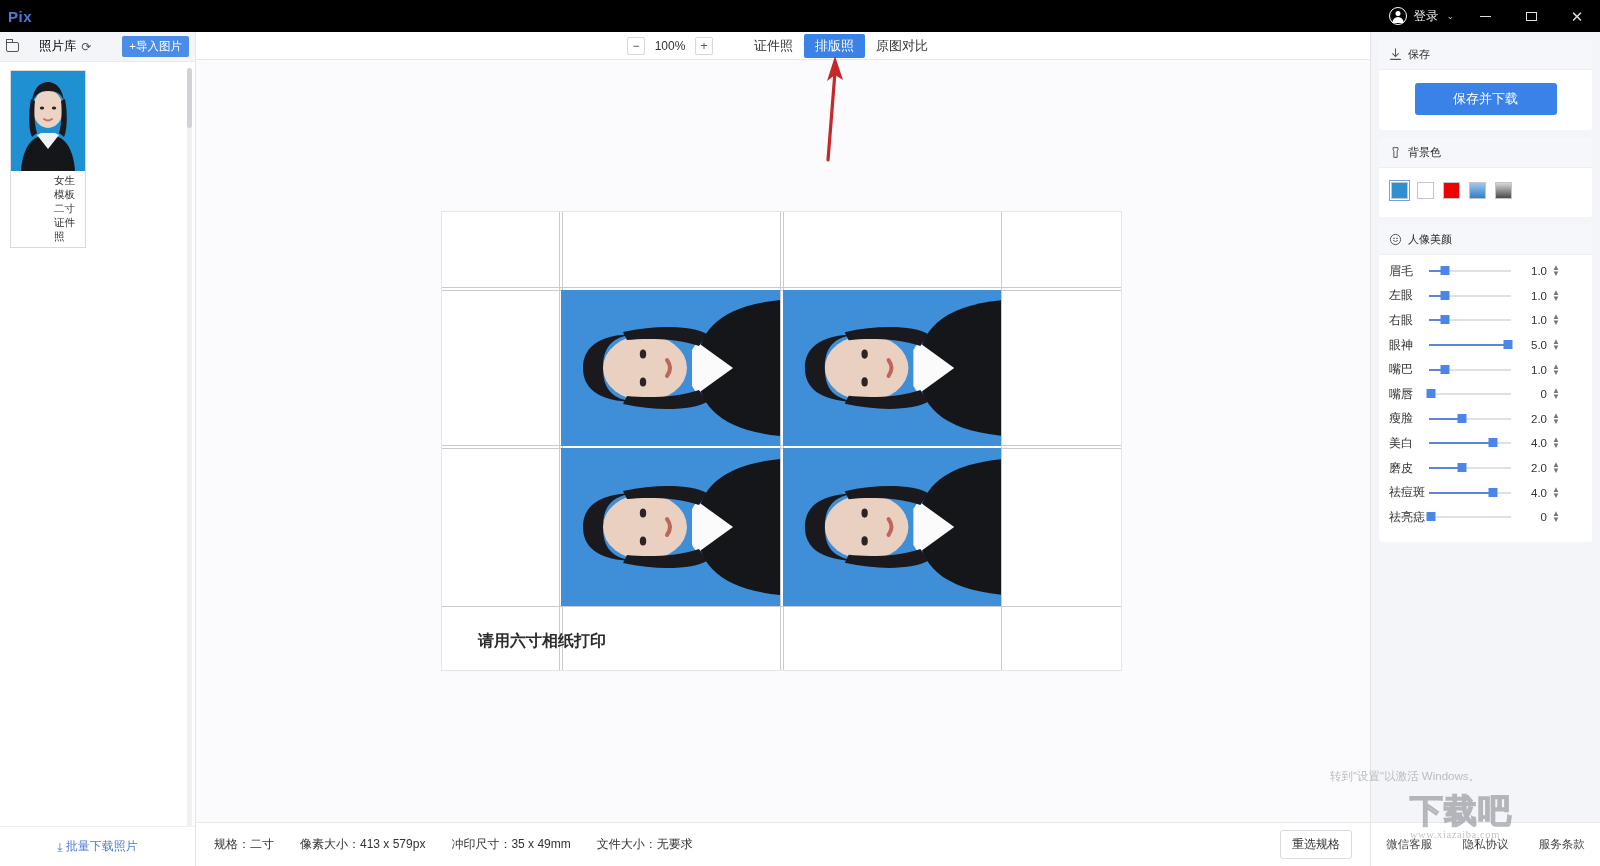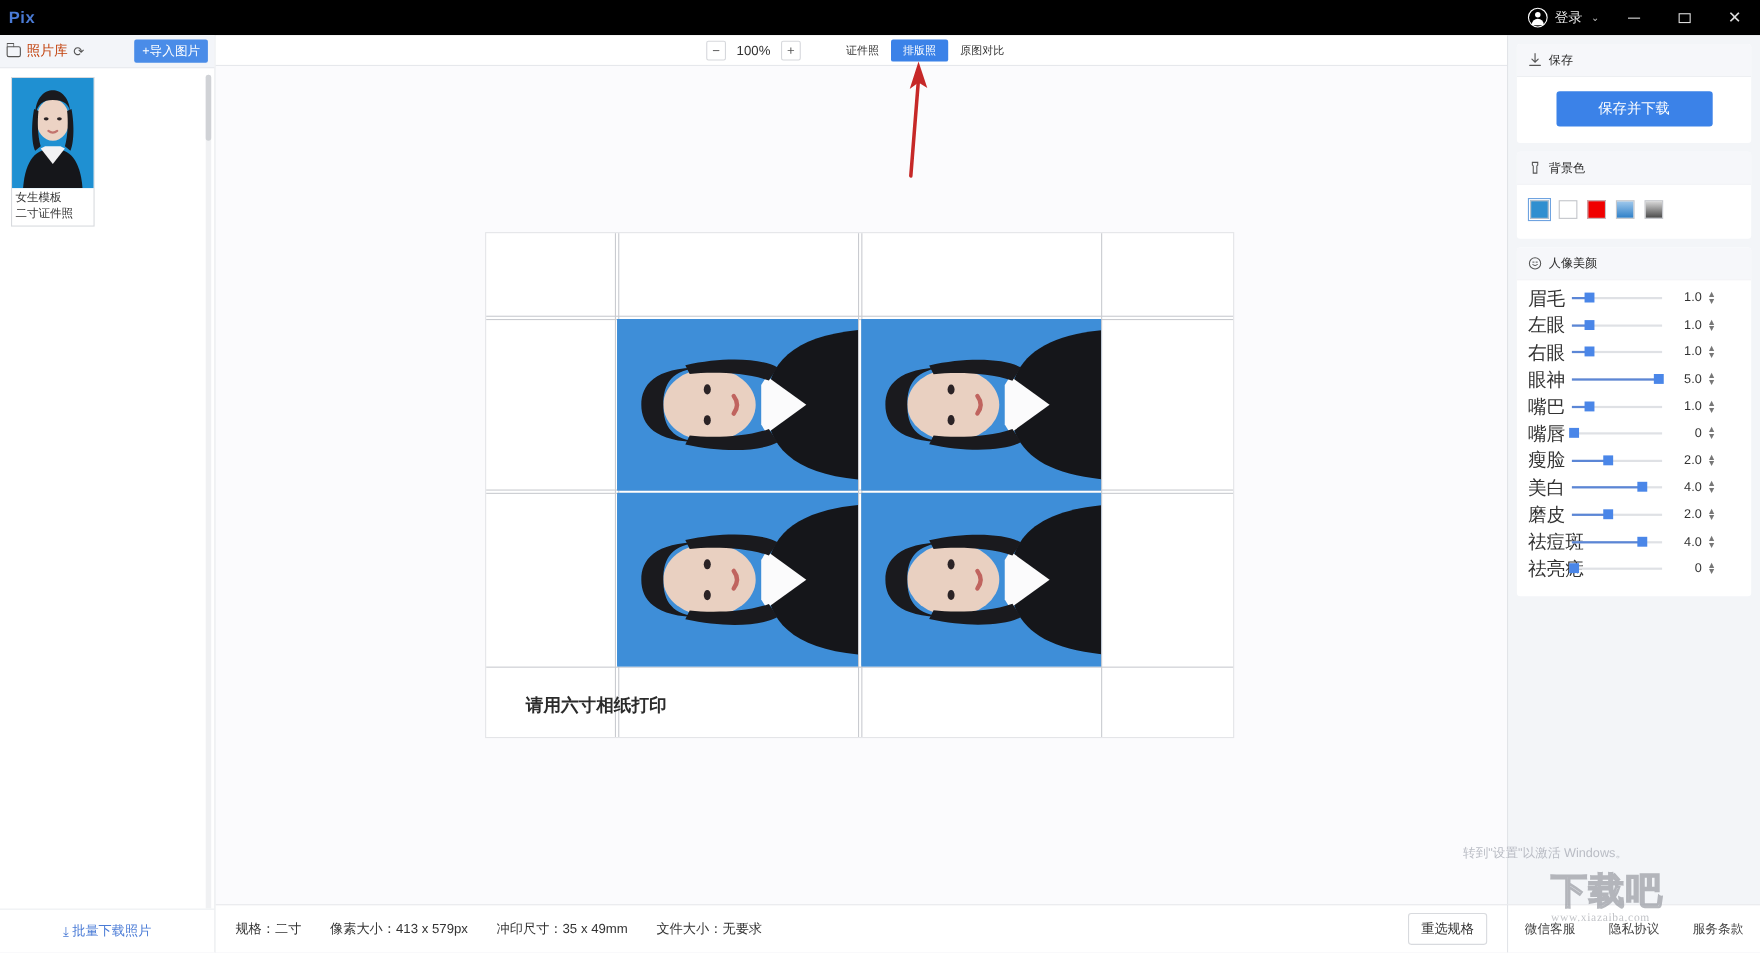--- a/index.html
+++ b/index.html
@@ -39,39 +39,39 @@
   
   .sidebar {
     position: absolute; left: 0; top: 32px; width: 196px; height: 834px;
     background: #fff; border-right: 1px solid #e2e4e8;
     display: flex; flex-direction: column;
   }
   .lib-head {
     height: 30px; background: #f3f5f9; display: flex; align-items: center;
     padding: 0 6px; border-bottom: 1px solid #e8eaee;
   }
-  .lib-title { font-size: 12.5px; color: #c2410c; margin-left: 5px; }
+  .lib-title { font-size: 12.5px; color: #000000; margin-left: 20px; }
   .folder-ico { width: 13px; height: 10px; position: relative; }
   .folder-ico::before { content:""; position:absolute; inset:0; border:1.2px solid #555;
      border-radius:1px 2px 2px 2px; }
   .folder-ico::after { content:""; position:absolute; left:0; top:-2.5px; width:5px; height:3px;
      border:1.2px solid #555; border-bottom:none; border-radius:1px 1px 0 0; }
   .refresh-ico { font-size: 12px; color: #555; margin-left: 5px; cursor: pointer; }
   .import-btn {
     margin-left: auto; background: #4a8ce8; color: #fff; font-size: 11.5px;
     padding: 3px 7px; border-radius: 2px; cursor: pointer; white-space: nowrap;
   }
   .lib-body { flex: 1; position: relative; padding: 8px 0 0 10px; overflow: hidden; }
   .photo-card { width: 76px; border: 1px solid #d8dade; background: #fff; }
   .photo-thumb {
     width: 74px; height: 100px; position: relative; overflow: hidden;
     background: linear-gradient(#1e8fd0, #2e9ad8);
   }
   .photo-meta { padding: 2px 3px 4px 3px; }
-  .photo-meta div { font-size: 10.5px; color: #333; line-height: 14px; }
+  .photo-meta div { font-size: 10.5px; color: #333; line-height: 14px; margin-left: 40px; }
   .sb-scroll {
     position: absolute; right: 3px; top: 6px; width: 5px; height: 760px;
     background: #f0f1f3; border-radius: 3px;
   }
   .sb-thumb { width: 5px; height: 60px; background: #d0d2d6; border-radius: 3px; }
   .lib-foot {
     height: 40px; display: flex; align-items: center; justify-content: center;
     border-top: 1px solid #eceef1;
   }
   .batch-link { color: #4a7bd6; font-size: 12px; cursor: pointer; display: flex; align-items: center; gap: 3px; }
@@ -84,21 +84,21 @@
   }
   .zoom-grp { display: flex; align-items: center; gap: 8px; margin-right: 30px; }
   .zbtn {
     width: 18px; height: 18px; border: 1px solid #d6d8dc; background: #fff; border-radius: 2px;
     display: flex; align-items: center; justify-content: center; font-size: 12px; color: #555;
     cursor: pointer; line-height: 1;
   }
   .zoom-val { font-size: 12px; color: #333; min-width: 34px; text-align: center; }
   .tabs { display: flex; align-items: center; }
   .tab {
-    font-size: 10px; color: #333; padding: 3px 11px; border-radius: 2px;
+    font-size: 13px; color: #333; padding: 3px 11px; border-radius: 2px;
     cursor: pointer; white-space: nowrap;
   }
   .tab.active { background: #3b82e8; color: #fff; }
 
   
   .canvas {
     position: absolute; left: 196px; top: 60px; width: 1174px; height: 762px;
     background: #fbfbfd;
   }
   .sheet {
@@ -134,21 +134,21 @@
   .save-btn {
     display: block; width: 142px; margin: 3px auto 5px auto; background: #3b82e8; color: #fff;
     font-size: 13px; text-align: center; padding: 7px 0; border-radius: 3px; cursor: pointer;
   }
   .swatches { display: flex; gap: 9px; padding: 4px 2px 8px 2px; }
   .sw { width: 17px; height: 17px; border: 1px solid #c3c5ca; cursor: pointer; }
   .sw.sel { outline: 1px solid #6fa3e0; outline-offset: 1.5px; }
 
   .sliders { padding: 4px 10px 12px 10px; }
   .srow { display: flex; align-items: center; height: 24.6px; }
-  .slabel { width: 34px; font-size: 17px; color: #333; white-space: nowrap; }
+  .slabel { width: 34px; font-size: 12px; color: #333; white-space: nowrap; }
   .strack {
     position: relative; width: 82px; height: 2px; background: #dfe1e5; margin: 0 6px;
   }
   .sfill { position: absolute; left: 0; top: 0; height: 2px; background: #5b86d6; }
   .sknob {
     position: absolute; top: -4px; width: 9px; height: 9px; background: #4a86e8;
     transform: translateX(-50%);
   }
   .sval { width: 30px; text-align: right; font-size: 11.5px; color: #333; }
   .spin { margin-left: 5px; display: flex; flex-direction: column; line-height: 6px; color: #777; cursor: pointer; }

